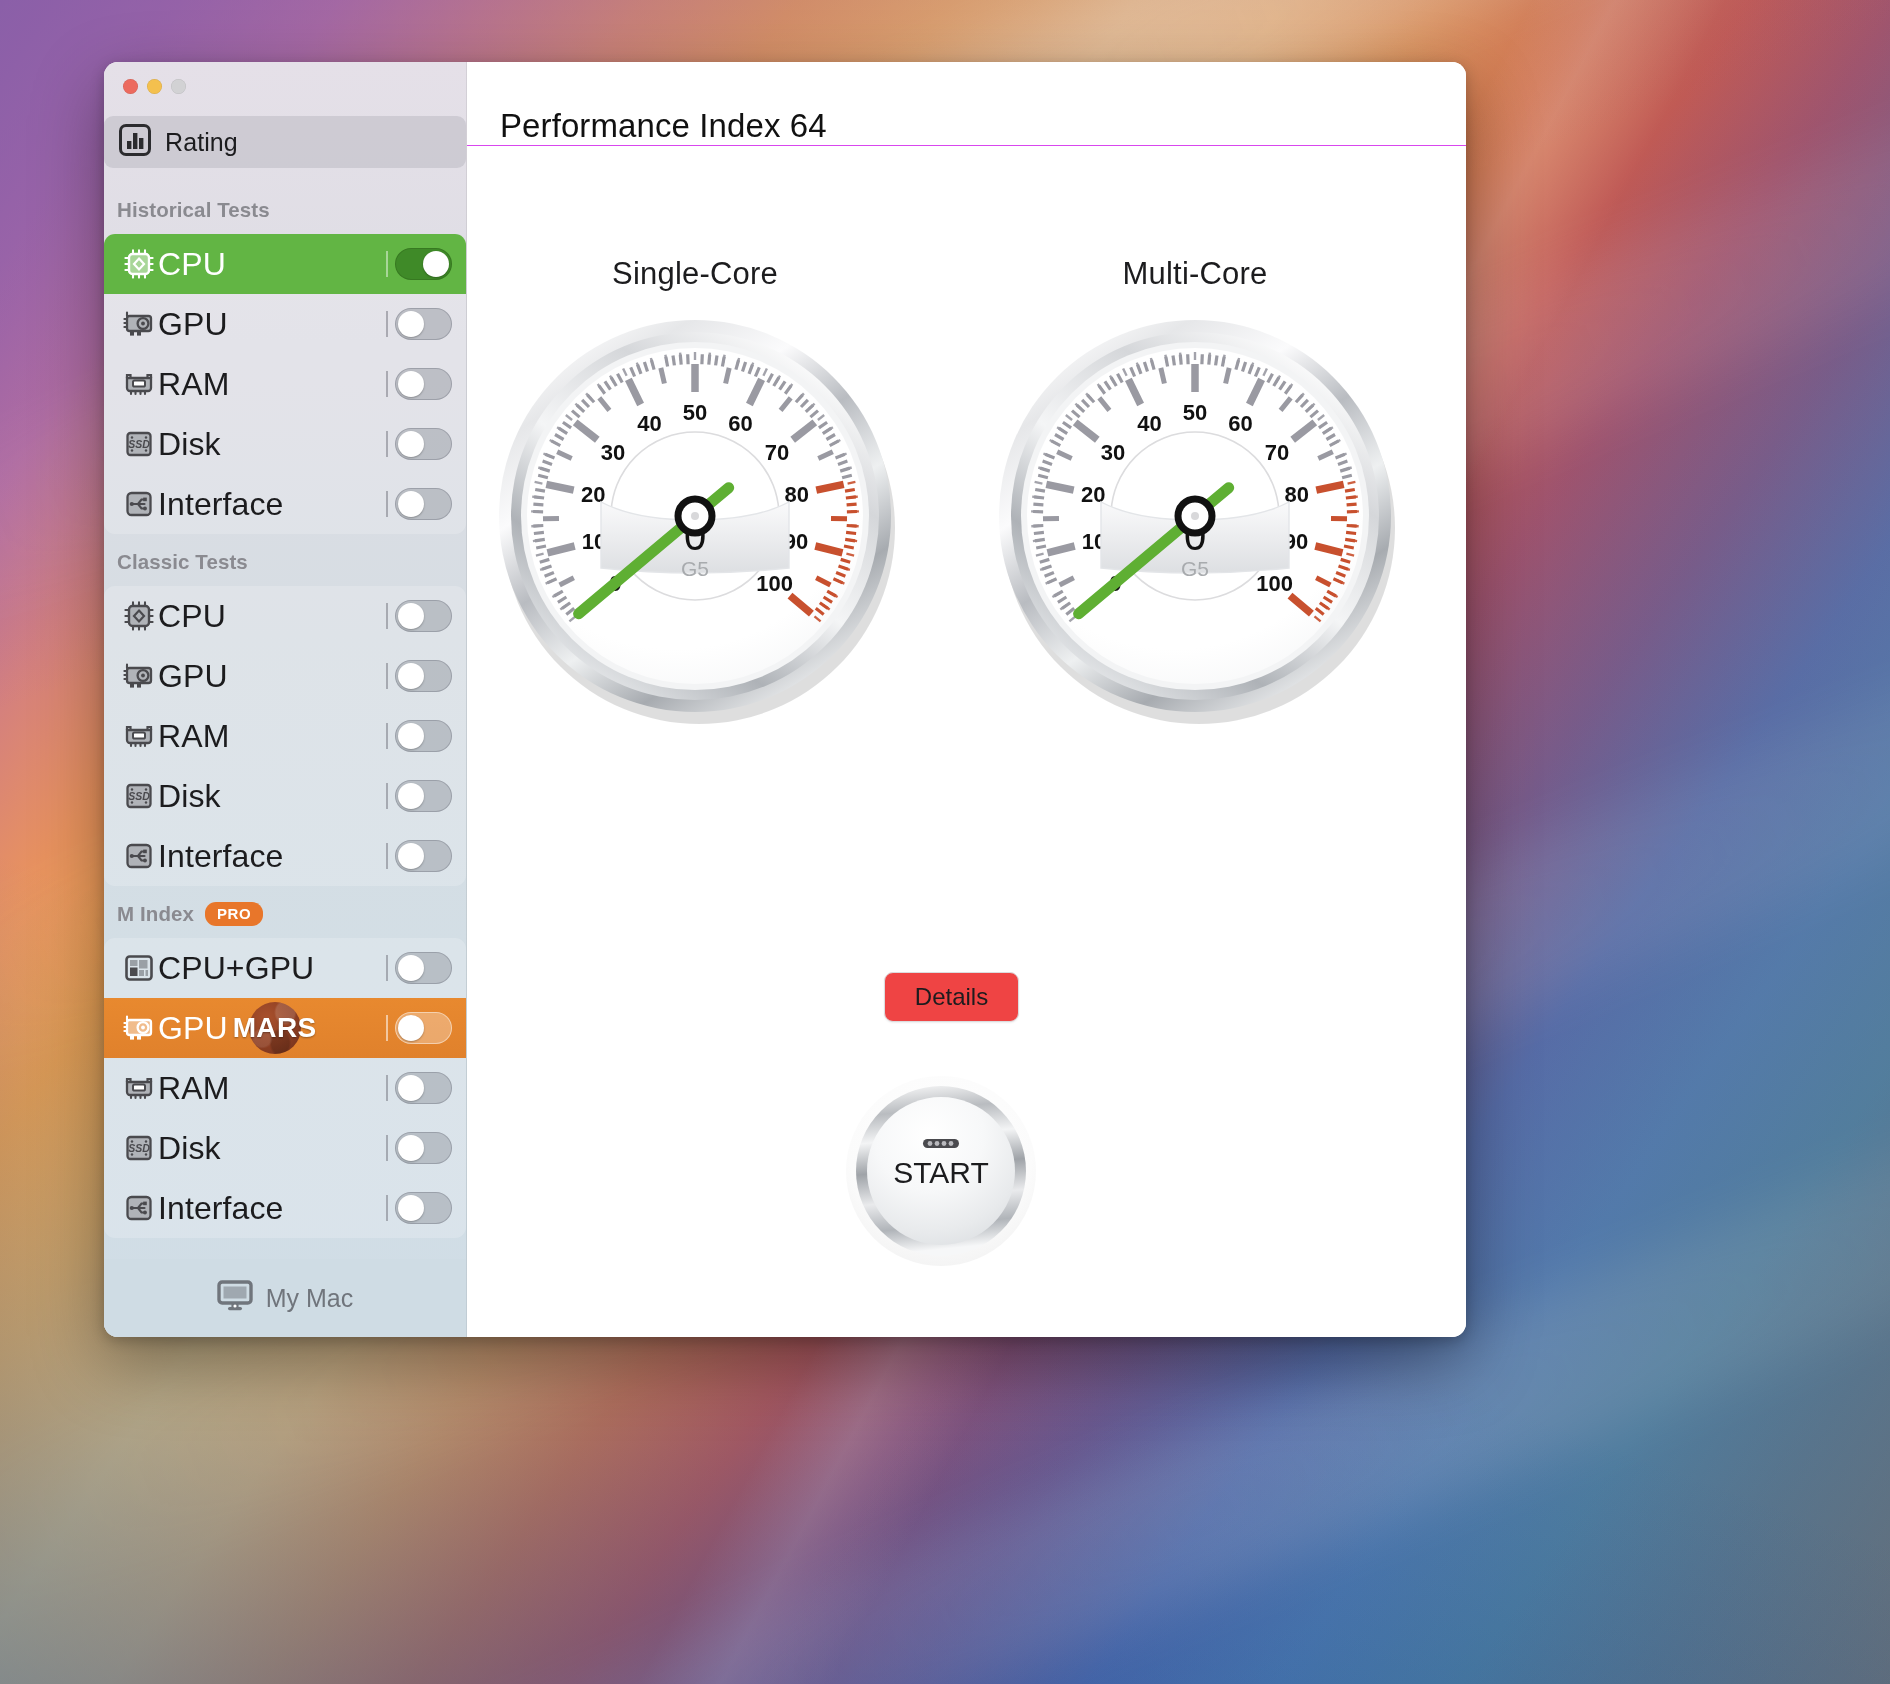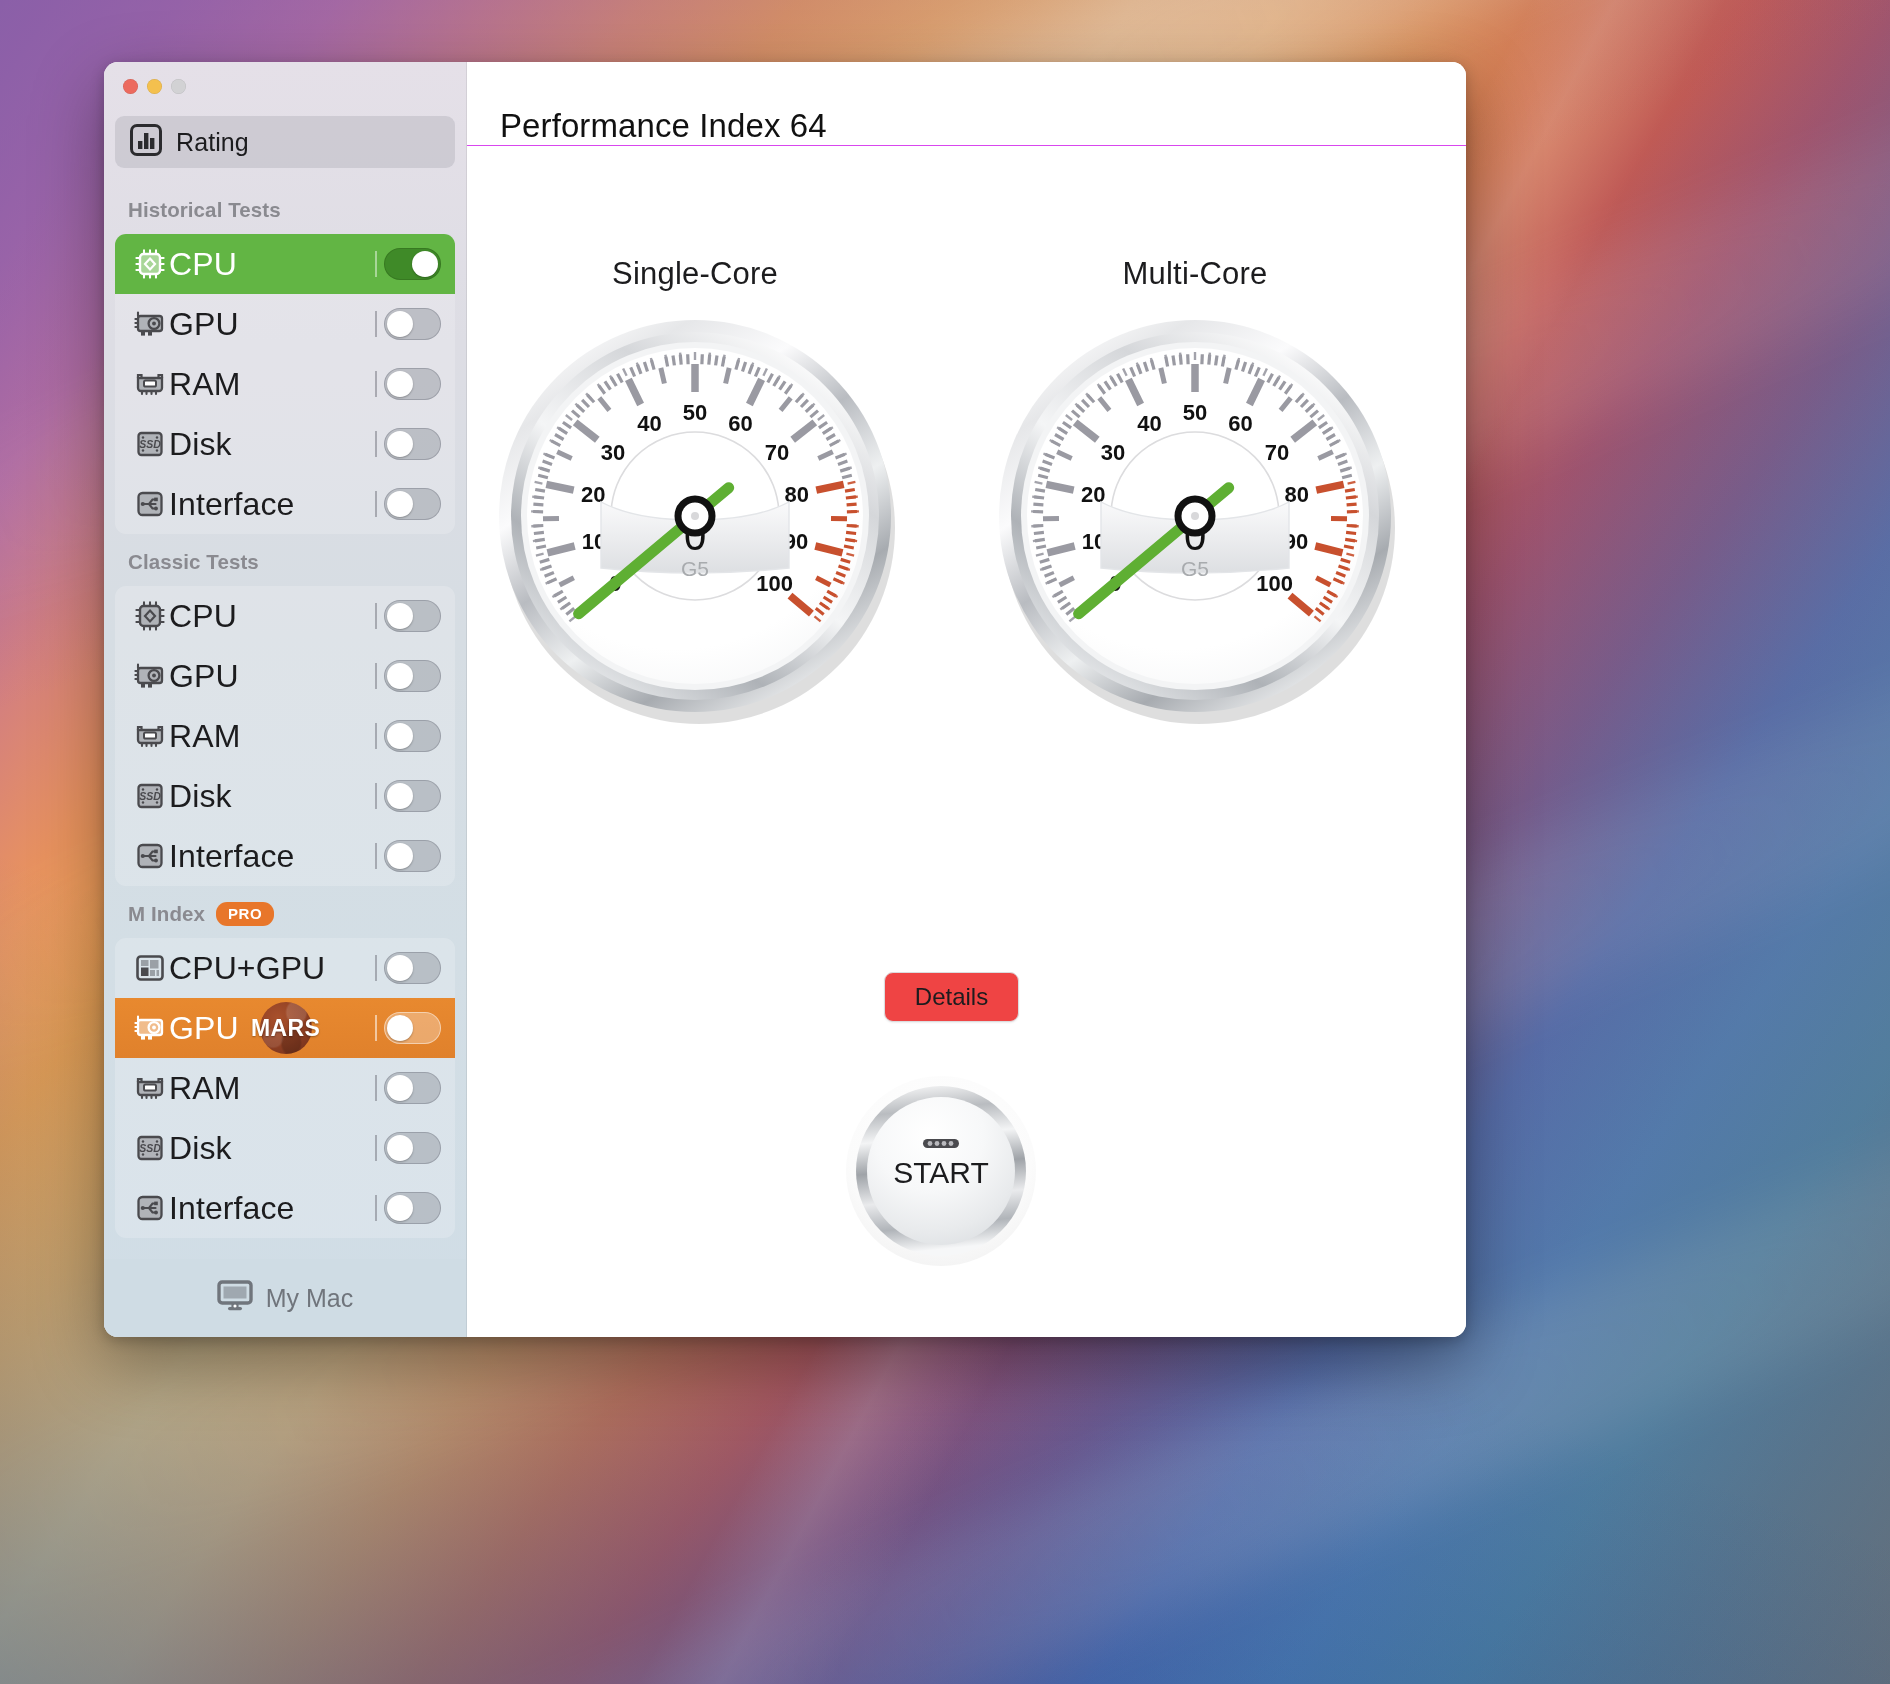--- a/index.html
+++ b/index.html
@@ -69,21 +69,21 @@
     padding: 17px 0 0 19px;
     height: 46px;
   }
   .dot { width: 15px; height: 15px; border-radius: 50%; }
   .dot.red    { background: #ec6a5e; box-shadow: inset 0 0 0 .5px rgba(0,0,0,.12); }
   .dot.yellow { background: #f4c04e; box-shadow: inset 0 0 0 .5px rgba(0,0,0,.12); }
   .dot.gray   { background: #d2d2d4; box-shadow: inset 0 0 0 .5px rgba(0,0,0,.10); }
 
   .sidebar-scroll {
     flex: 1;
-    padding: 0 11px;
+    padding: 0 0;
     overflow: hidden;
   }
 
   
   #rating-row {
     display: flex; align-items: center; gap: 13px;
     height: 52px;
     margin: 8px 0 14px 0;
     padding: 0 14px;
     border-radius: 9px;
@@ -153,21 +153,21 @@
   .mars-badge .planet::after {
     content:"";
     position:absolute; inset:0;
     background:
       radial-gradient(ellipse at 70% 20%, rgba(255,255,255,.14) 0 18%, transparent 22%),
       radial-gradient(ellipse at 25% 70%, rgba(255,255,255,.10) 0 16%, transparent 20%),
       radial-gradient(ellipse at 60% 78%, rgba(0,0,0,.18) 0 20%, transparent 25%);
   }
   .mars-badge .txt {
     position: relative;
-    font-size: 23px; font-weight: bold; color: #fff;
+    font-size: 28px; font-weight: bold; color: #fff;
     letter-spacing: .4px;
     text-shadow: 0 1px 2px rgba(0,0,0,.35);
   }
 
   
   .toggle {
     position: absolute; right: 14px; top: 50%;
     transform: translateY(-50%);
     width: 57px; height: 32px;
     border-radius: 16px;

